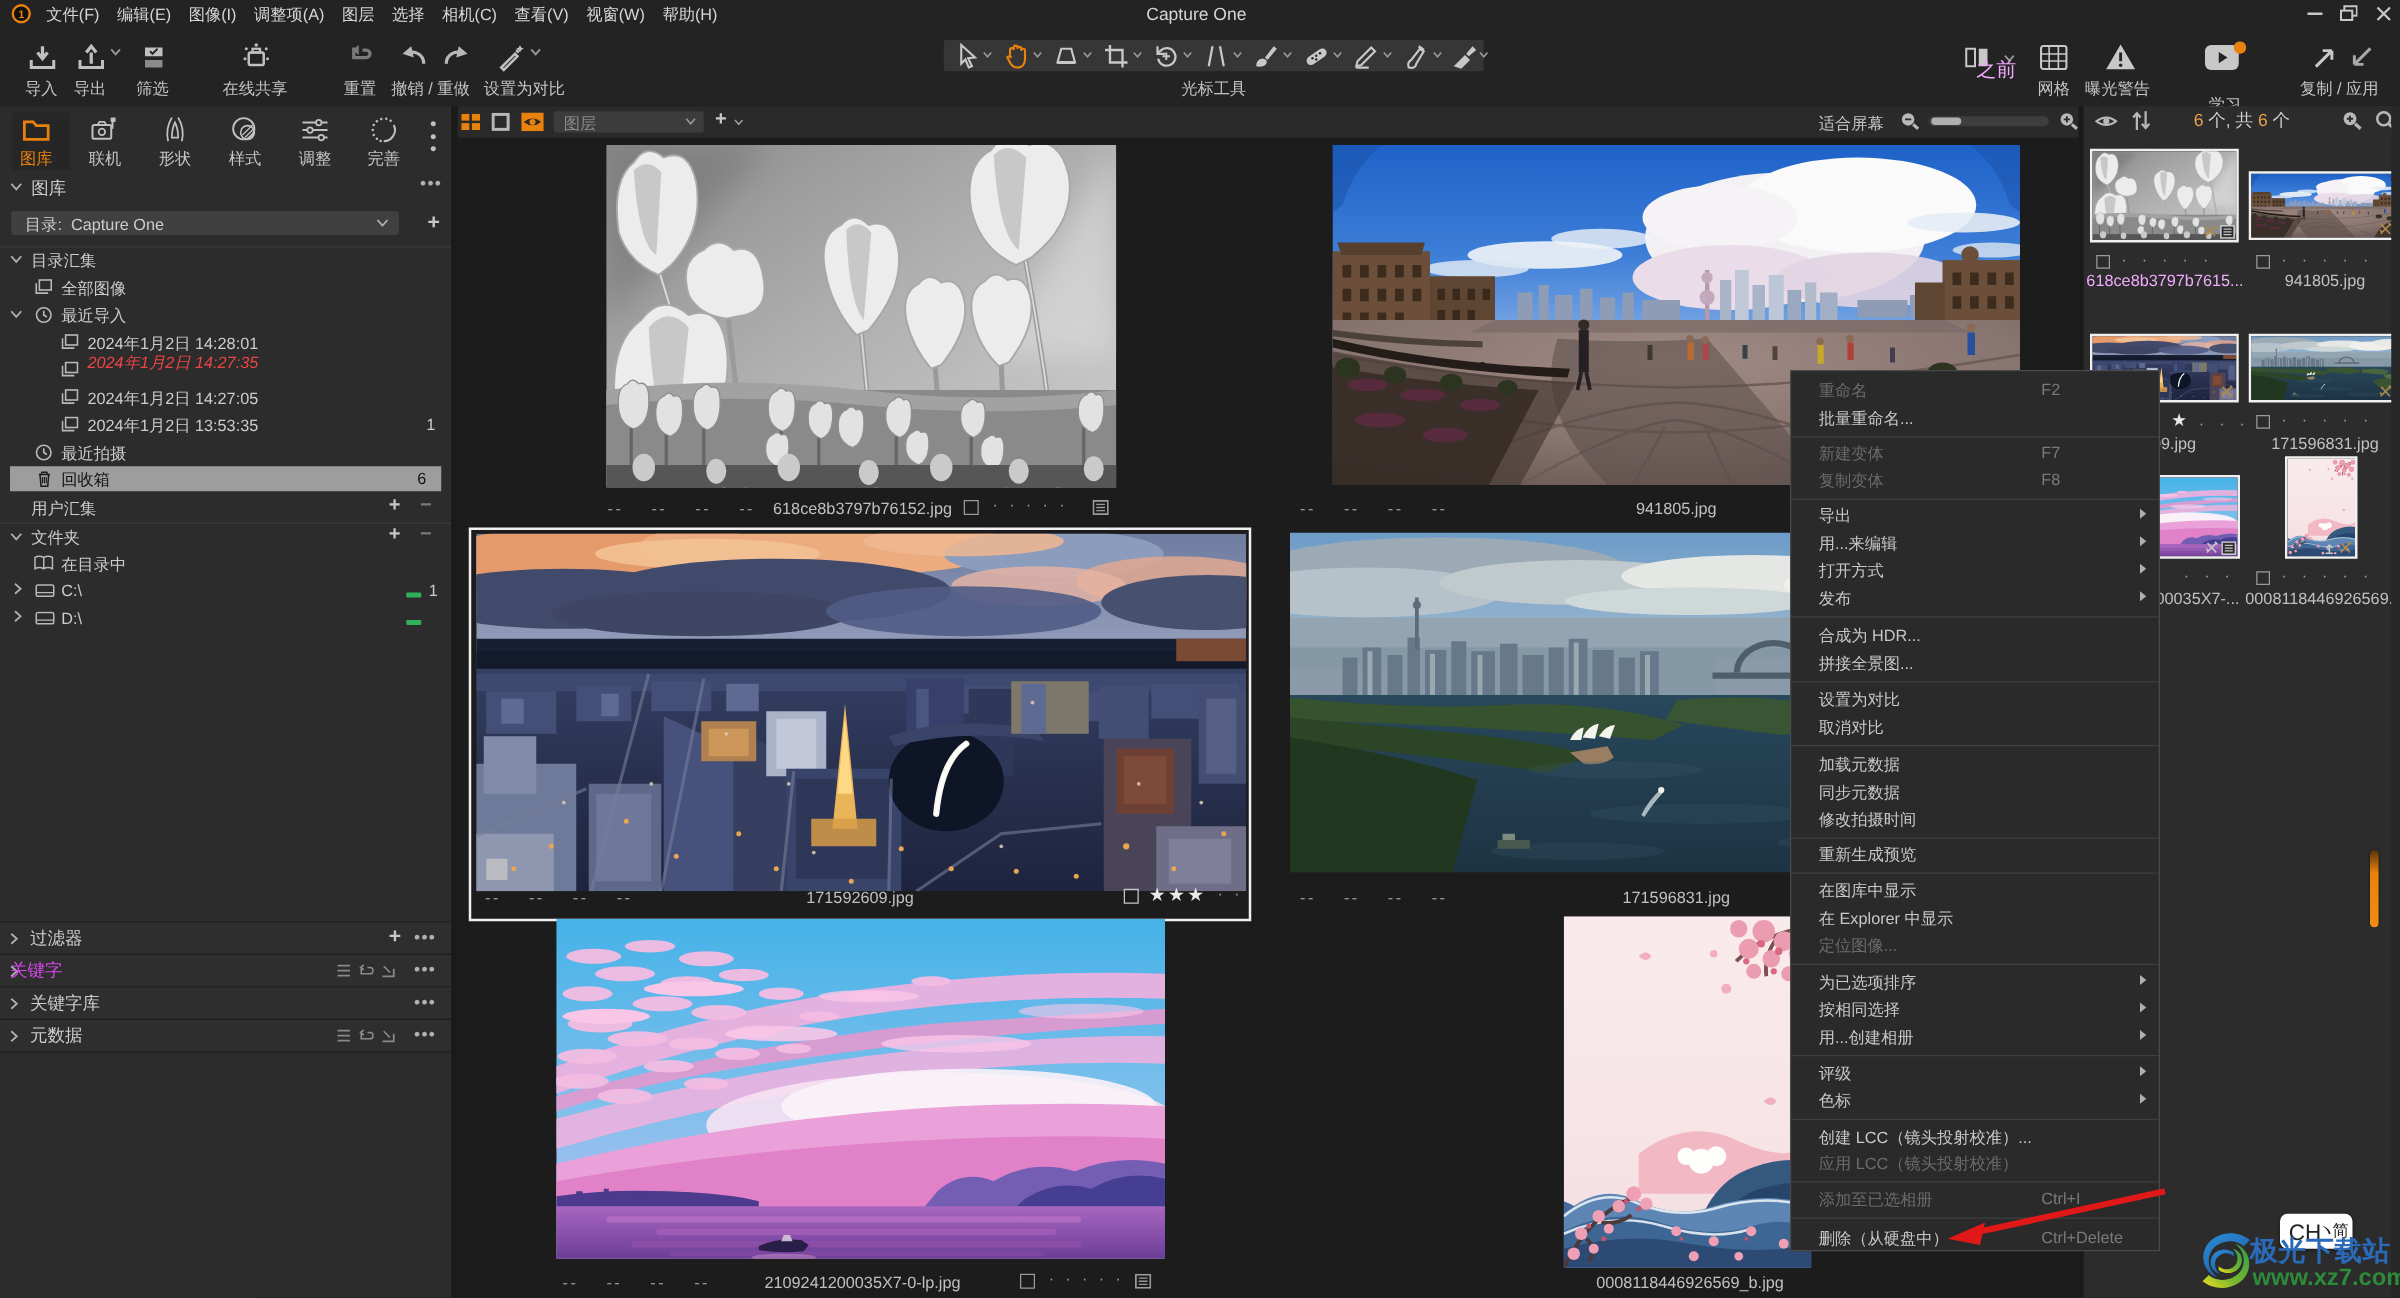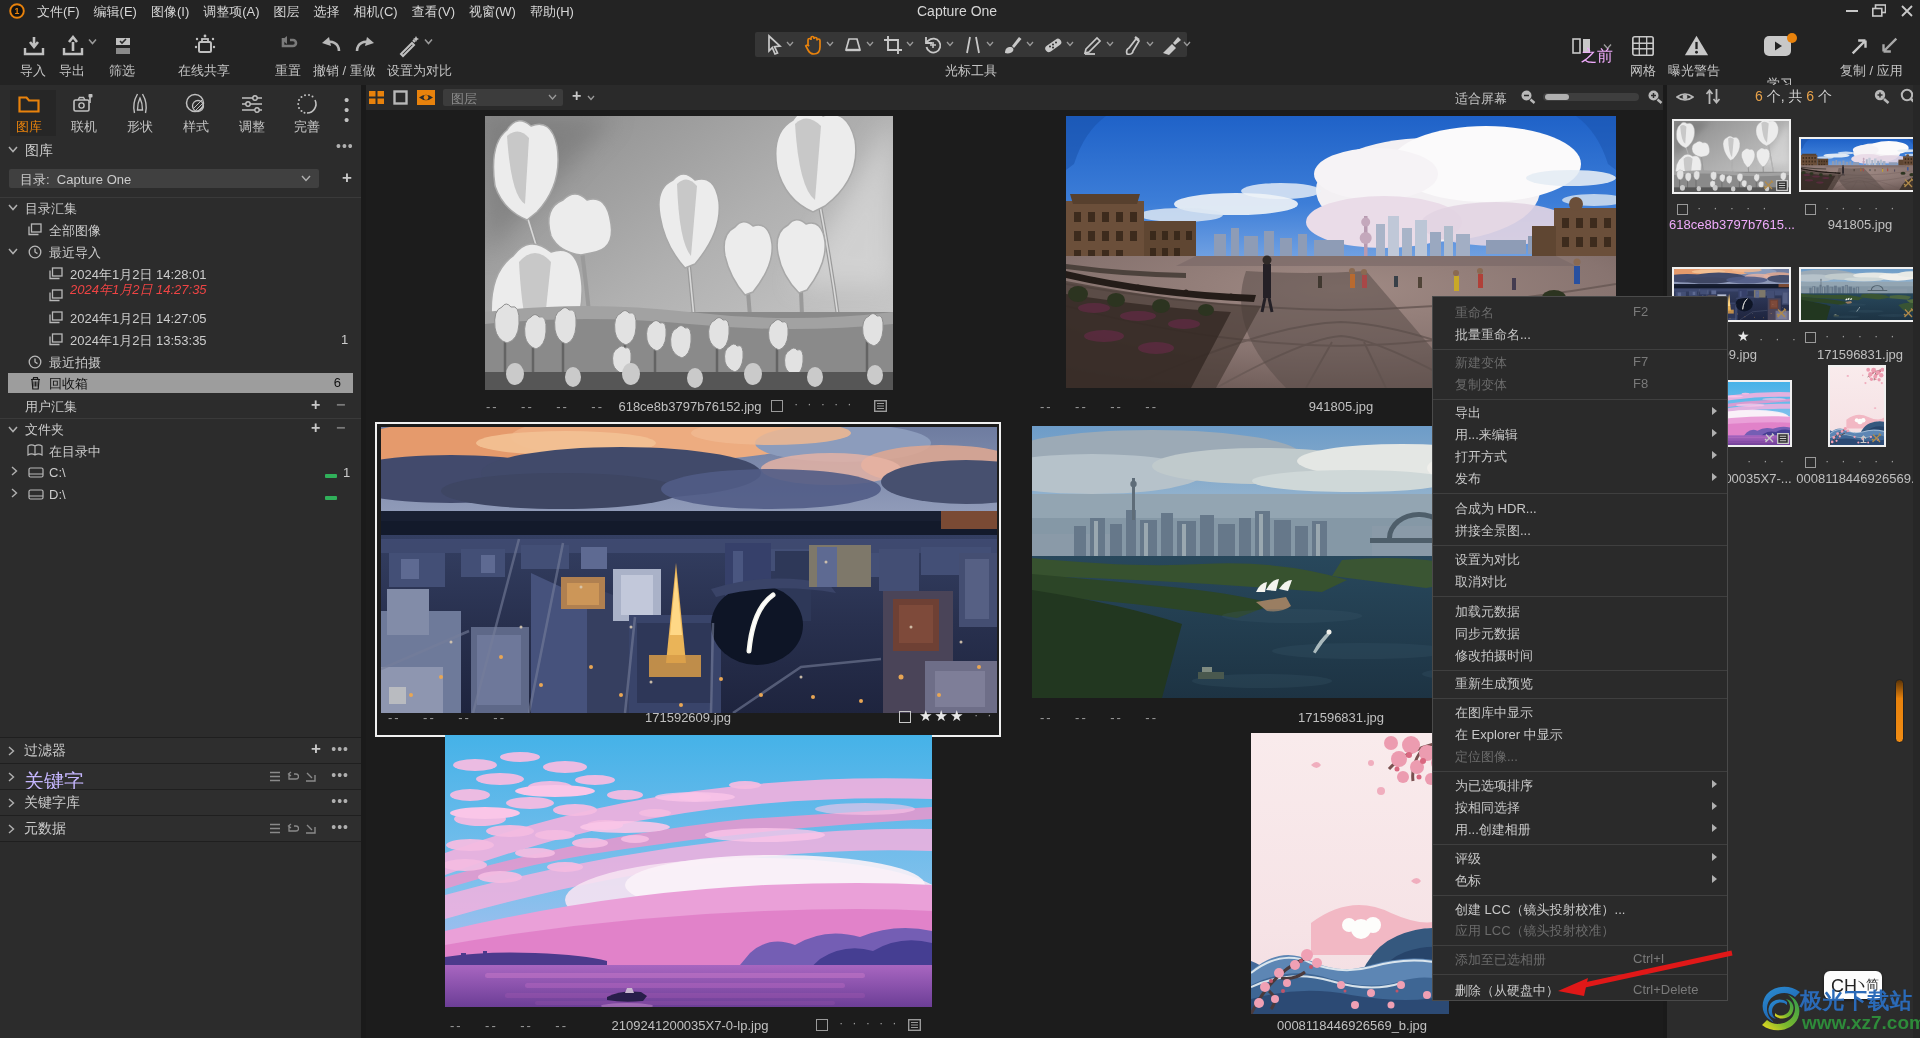--- a/index.html
+++ b/index.html
@@ -936,21 +936,21 @@
         </svg>
       <span class="txt" style="position:absolute;left:24px;top:4px;font-size:14px;color:#cccccc;">过滤器</span>
       <span style="position:absolute;right:40px;top:1px;color:#c8c8c8;font-size:17px;font-weight:bold;">+</span>
       <span style="position:absolute;right:12px;top:3px;color:#b0b0b0;font-size:14px;letter-spacing:1px;">•••</span>
     </div>
     <div class="abs" style="left:0;top:678px;width:361px;height:1px;background:#1f1f1f;"></div>
     <div class="abs" style="left:0;top:679px;width:361px;height:25px;background:#2e2e2e;">
       <svg style="position:absolute;left:8px;top:8px" width="7" height="10" viewBox="0 0 7 10">
           <path d="M1 1 l4.5 4 L1 9" stroke="#b0b0b0" stroke-width="1.4" fill="none"></path>
         </svg>
-      <span class="txt" style="position:absolute;left:24px;top:4px;font-size:20px;color:#c4b5fd;">关键字</span>
+      <span class="txt" style="position:absolute;left:8px;top:4px;font-size:14px;color:#d946ef;">关键字</span>
       <span style="position:absolute;right:12px;top:3px;color:#b0b0b0;font-size:14px;letter-spacing:1px;">•••</span>
       <svg style="position:absolute;right:44px;top:6px" width="13" height="13" viewBox="0 0 13 13">
           <path d="M2 11 h9 M11 5 v6 h-6 M3 3 l5 5" stroke="#8a8a8a" stroke-width="1.4" fill="none"></path>
         </svg>
       <svg style="position:absolute;right:62px;top:6px" width="13" height="13" viewBox="0 0 13 13">
           <path d="M3 4 v5 h7 a2.5 2.5 0 0 0 0-5 h-2 M5 2 l-2.5 2 L5 6" stroke="#8a8a8a" stroke-width="1.3" fill="none"></path>
         </svg>
       <svg style="position:absolute;right:80px;top:7px" width="12" height="11" viewBox="0 0 12 11">
           <path d="M1 1.5 h10 M1 5.5 h10 M1 9.5 h10" stroke="#8a8a8a" stroke-width="1.5"></path>
         </svg>

